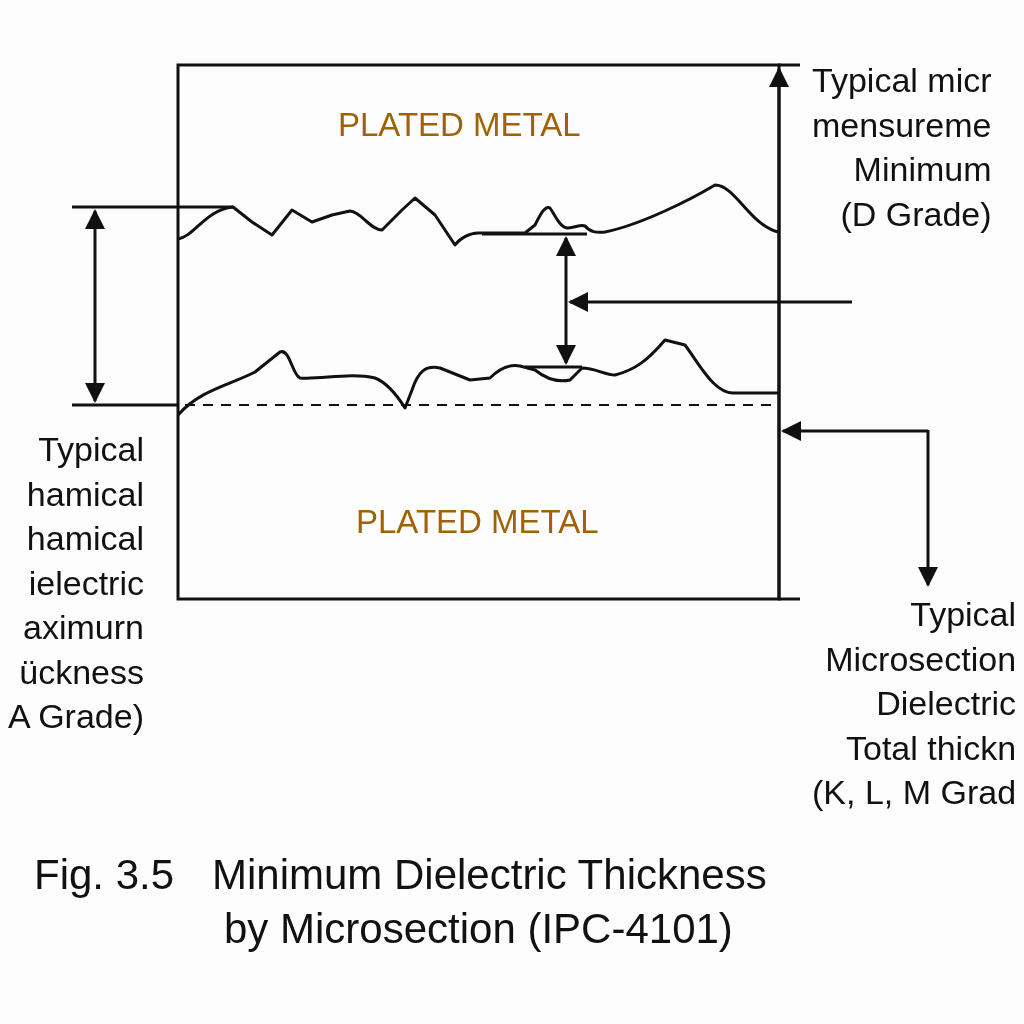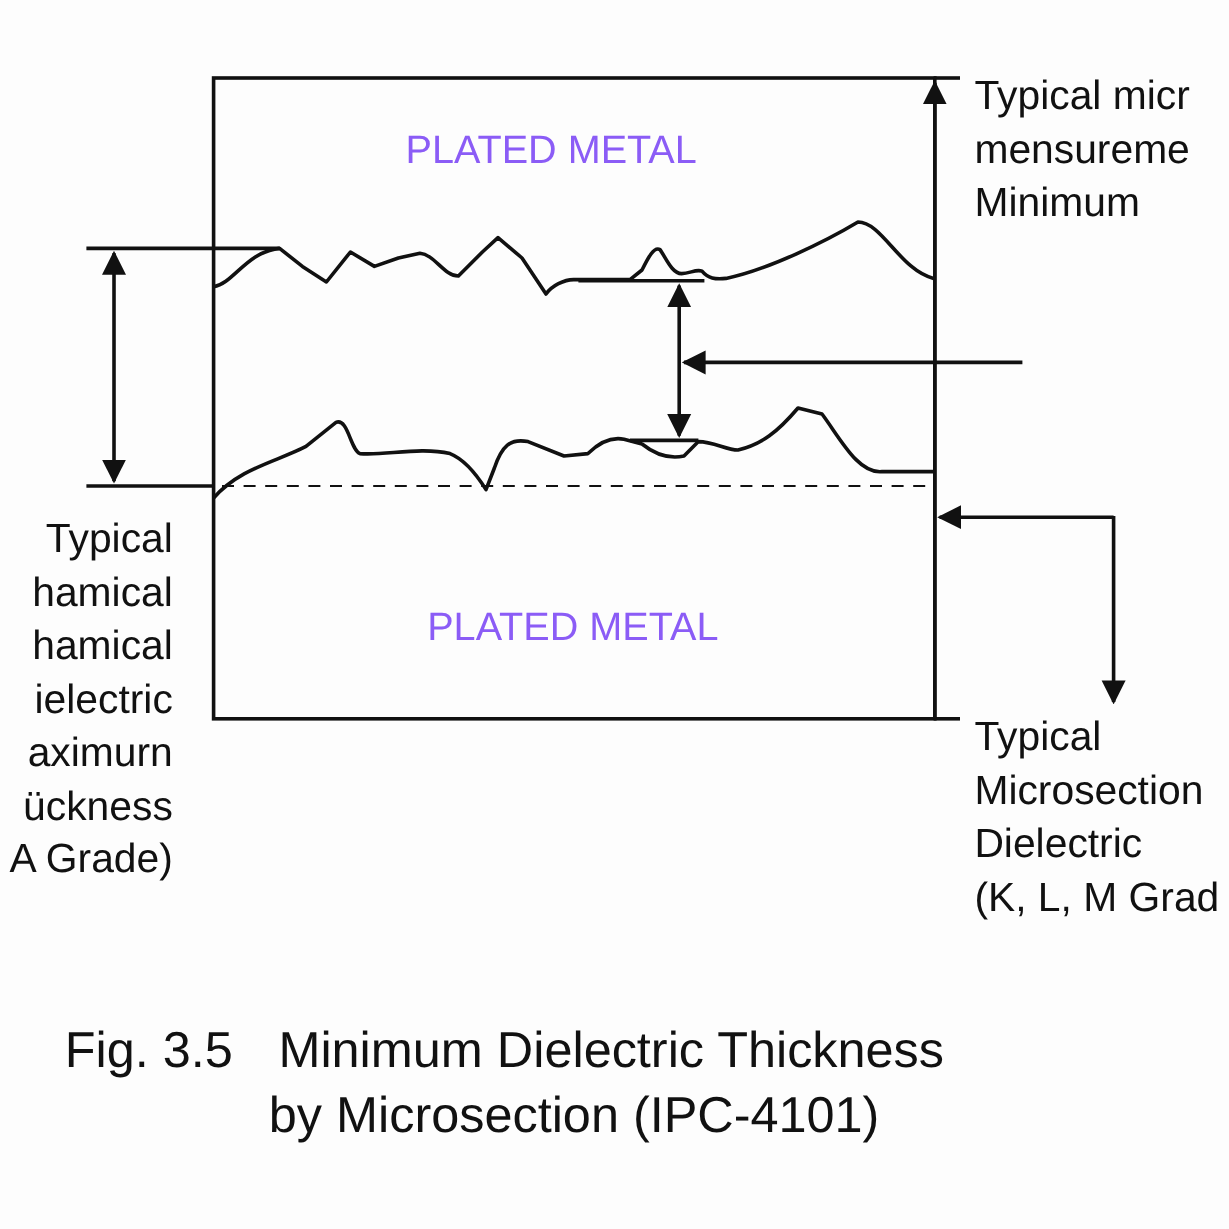--- a/index.html
+++ b/index.html
@@ -1,19 +1,19 @@
 <!DOCTYPE html>
 <html><head>
 <meta charset="utf-8">
 <style>
   html, body { margin: 0; padding: 0; background: #fdfdfd; }
   body { width: 1024px; height: 1024px; overflow: hidden; position: relative; font-family: "Liberation Sans", sans-serif; color: #111; }
   #diagram { position: absolute; left: 0; top: 0; width: 1024px; height: 1024px; }
-  .label { position: absolute; font-size: 34px; line-height: 44.5px; white-space: nowrap; color: #111; }
-  .region-label { position: absolute; font-size: 33px; white-space: nowrap; color: #8b5cf6; }
+  .label { position: absolute; font-size: 34px; line-height: 44.5px; white-space: nowrap; color: #111; text-align: right; }
+  .region-label { position: absolute; font-size: 33px; white-space: nowrap; color: #a16207; }
   .right-block { left: 812px; }
   .left-block { right: 880px; text-align: right; }
   .caption { position: absolute; font-size: 42px; line-height: 54px; white-space: nowrap; color: #111; }
 </style>
 </head>
 <body>
 
 <svg id="diagram" viewBox="0 0 1024 1024" xmlns="http://www.w3.org/2000/svg">
   <defs>
     <marker id="ah" viewBox="0 0 10 10" refX="9" refY="5" markerWidth="9" markerHeight="9" orient="auto-start-reverse" markerUnits="userSpaceOnUse">
@@ -53,37 +53,39 @@
   <line x1="928" y1="431" x2="783" y2="431" stroke="#111" stroke-width="3" marker-end="url(#ahL)"></line>
 </svg>
 
 <div class="region-label" style="left:338px; top:106px;">PLATED METAL</div>
 <div class="region-label" style="left:356px; top:503px;">PLATED METAL</div>
 
 <div class="label right-block" style="top:58px;">
   <div>Typical micr</div>
   <div>mensureme</div>
   <div>Minimum</div>
+  <div>(D Grade)</div>
 </div>
 
 <div class="label left-block" style="top:427px;">
   <div>Typical</div>
   <div>hamical</div>
   <div>hamical</div>
   <div>ielectric</div>
   <div>aximurn</div>
   <div>ückness</div>
   <div>A Grade)</div>
 </div>
 
 <div class="label right-block" style="top:592px;">
   <div>Typical</div>
   <div>Microsection</div>
   <div>Dielectric</div>
+  <div>Total thickn</div>
   <div>(K, L, M Grad</div>
 </div>
 
-<div class="caption" style="left:34px; top:848px;margin-left:20px;">
+<div class="caption" style="left:34px; top:848px;">
   <span style="display:inline-block; width:178px;">Fig. 3.5</span><span>Minimum Dielectric Thickness</span>
 </div>
 <div class="caption" style="left:224px; top:902px;">
   <span>by Microsection (IPC-4101)</span>
 </div>
 
 </body></html>

